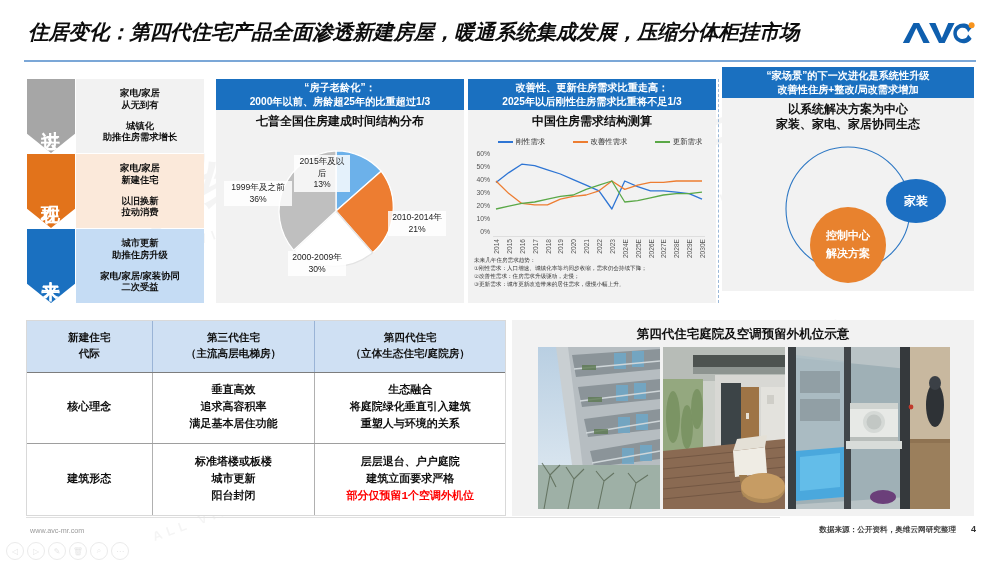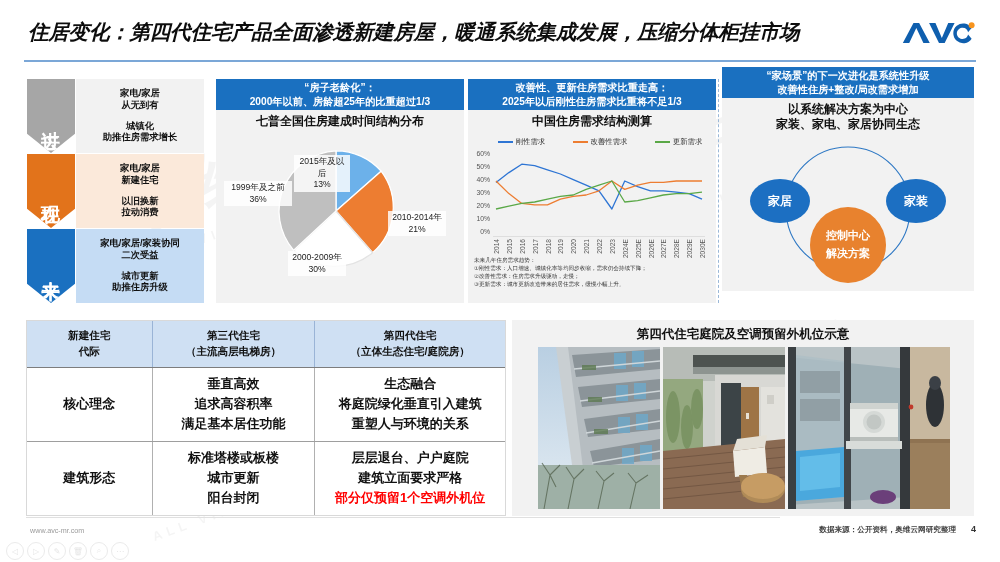--- a/index.html
+++ b/index.html
@@ -80,22 +80,22 @@
   .bub-orange{background:#e8822e;font-size:11px;flex-direction:column;line-height:1.6;}
 
   
   .tblbox{position:absolute;left:26px;top:320px;width:480px;height:196px;background:#fff;
           border:1px solid #d9d9d9;box-sizing:border-box;}
   table{border-collapse:collapse;width:100%;height:100%;table-layout:fixed;}
   th{background:#cfe0f3;color:#111;font-size:10.6px;font-weight:bold;line-height:1.5;
      border-right:1px solid #9ab4d6;border-bottom:1.5px solid #7d7d7d;padding:6px 2px;}
   th:last-child{border-right:none;}
   td{border-right:1px solid #b0b0b0;border-bottom:1px solid #9e9e9e;
-     font-size:13px;color:#111;line-height:1.55;text-align:center;padding:5px 3px;
-     font-weight:bold;}
+     font-size:11px;color:#111;line-height:1.55;text-align:center;padding:5px 3px;
+     font-weight:bold;font-family:Liberation Mono, monospace;}
   td:last-child{border-right:none;}
   tr:last-child td{border-bottom:none;margin-left:44px;}
   td.rowhead{font-weight:bold;}
   .redtxt{color:#ff0000;}
 
   
   .photobox{position:absolute;left:512px;top:320px;width:462px;height:196px;background:#f2f2f2;}
   .ptitle{position:absolute;left:0;top:6px;width:100%;text-align:center;font-size:12.5px;
           font-weight:bold;color:#111;}
   .prow{position:absolute;left:26px;top:27px;width:412px;height:162px;display:flex;gap:3px;}
@@ -176,26 +176,26 @@
         <div class="ln">家电/家居</div>
         <div class="ln">新建住宅</div>
       </div>
       <div>
         <div class="ln">以旧换新</div>
         <div class="ln">拉动消费</div>
       </div>
     </div>
     <div class="tb tb3">
       <div>
+        <div class="ln">城市更新</div>
+        <div class="ln">助推住房升级</div>
+      </div>
+      <div>
         <div class="ln">家电/家居/家装协同</div>
         <div class="ln">二次受益</div>
-      </div>
-      <div>
-        <div class="ln">城市更新</div>
-        <div class="ln">助推住房升级</div>
       </div>
     </div>
   </div>
 
   <div class="panel p1">
     <div class="pbanner">
       <span>“房子老龄化”：</span>
       <span>2000年以前、房龄超25年的比重超过1/3</span>
     </div>
     <div class="psub" style="top:34px;">七普全国住房建成时间结构分布</div>
@@ -300,21 +300,20 @@
       <span>“家场景”的下一次进化是系统性升级</span>
       <span>改善性住房+整改/局改需求增加</span>
     </div>
     <div class="psub" style="top:34px;">以系统解决方案为中心</div>
     <div class="psub" style="top:49px;">家装、家电、家居协同生态</div>
 
     <div class="eco">
       <svg viewBox="0 0 252 162" style="position:absolute;inset:0;width:252px;height:162px;">
         <circle cx="126" cy="80" r="62" fill="none" stroke="#2e78c4" stroke-width="1.1"></circle>
       </svg>
-      <div class="bub bub-blue" style="left:28px;top:50px;width:60px;height:44px;">家居</div>
       <div class="bub bub-blue" style="left:164px;top:50px;width:60px;height:44px;">家装</div>
       <div class="bub bub-orange" style="left:88px;top:78px;width:76px;height:76px;">
         <span>控制中心</span>
         <span>解决方案</span>
       </div>
     </div>
   </div>
 
   <div class="tblbox">
     <table>

